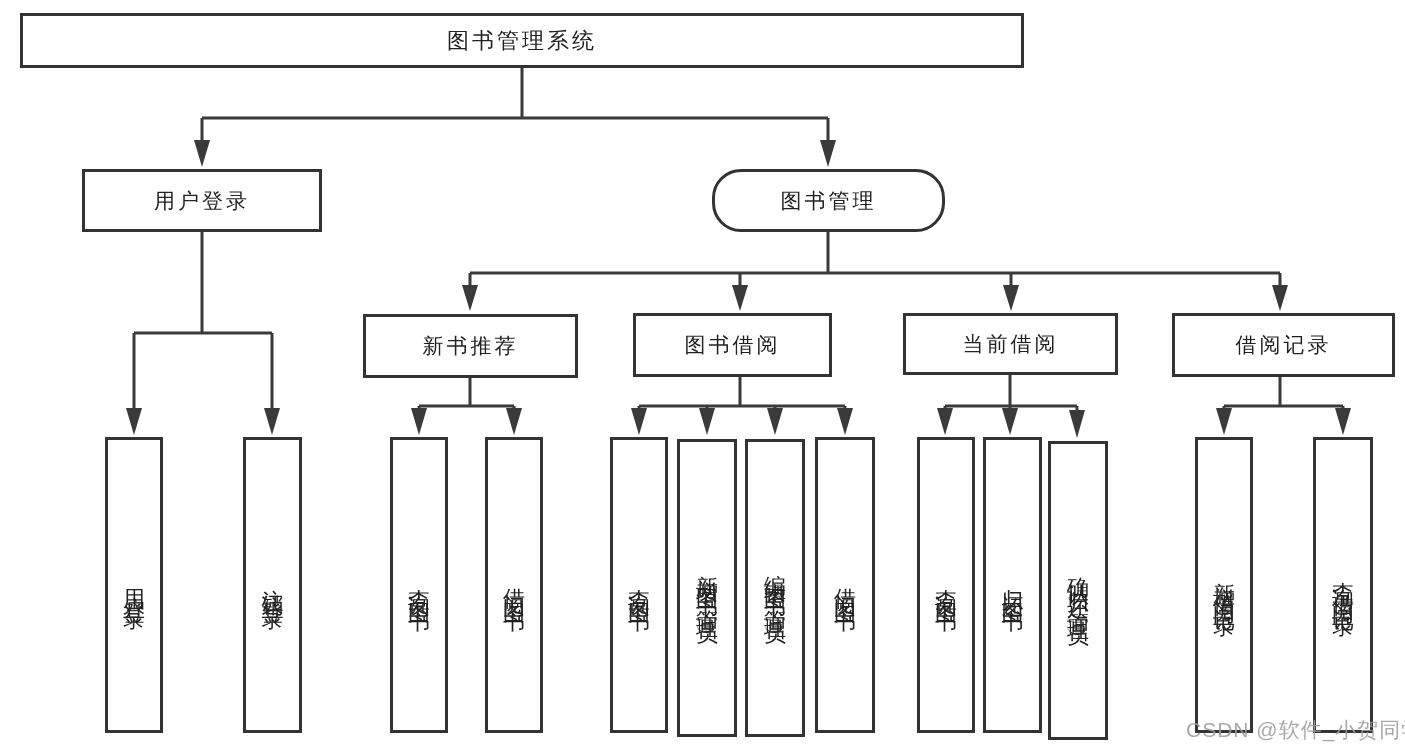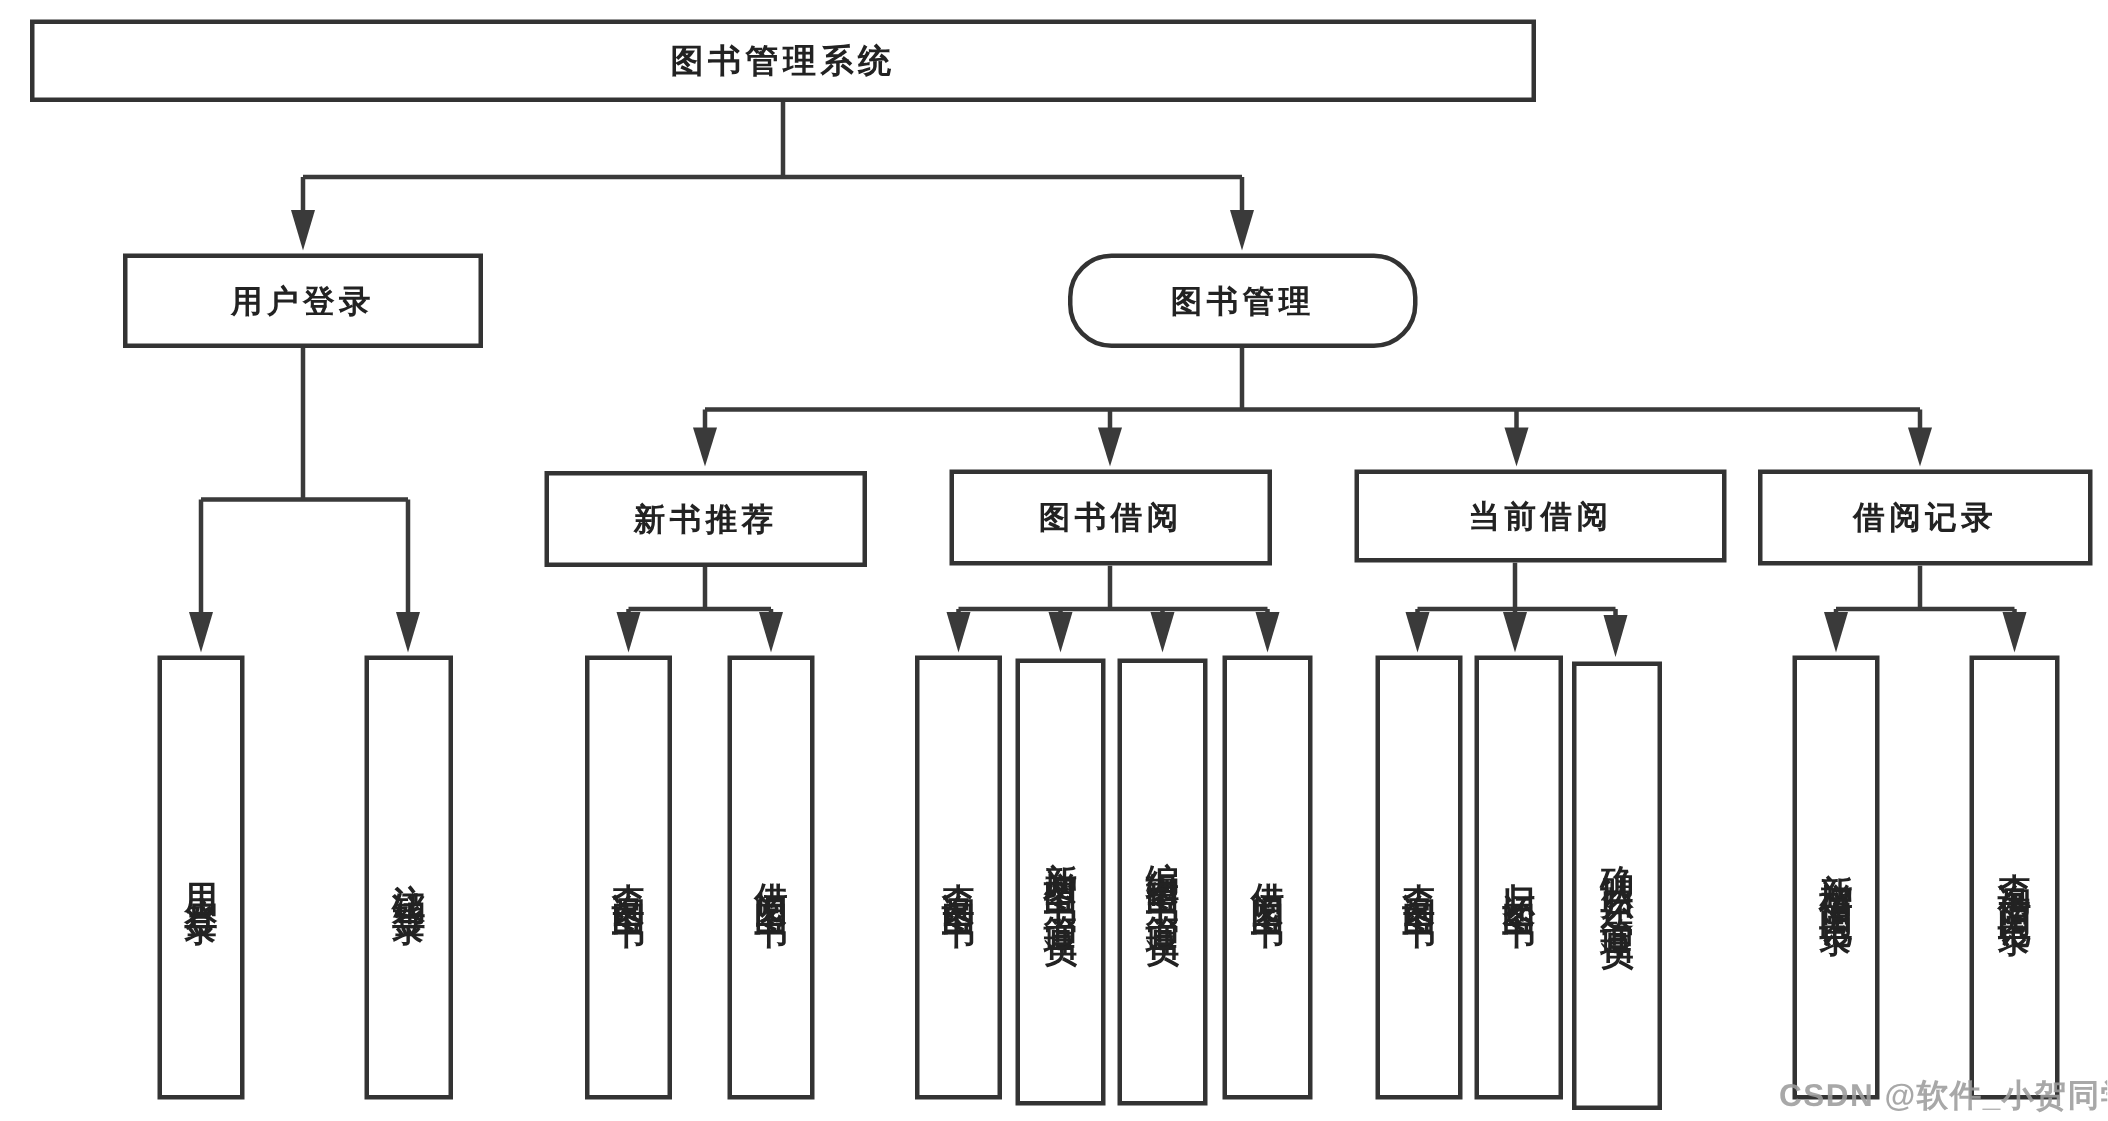--- a/index.html
+++ b/index.html
@@ -7,21 +7,20 @@
     padding: 0;
     background: #ffffff;
     font-family: "Liberation Sans", sans-serif;
   }
   .canvas {
     position: relative;
     width: 1405px;
     height: 747px;
     background: #ffffff;
     overflow: hidden;
-    font-weight: bold;
   }
   .wires {
     position: absolute;
     left: 0; top: 0;
     z-index: 0;
   }
   .wires path {
     stroke: #3a3a3a;
     stroke-width: 3;
     fill: none;
@@ -129,24 +128,24 @@
   <div class="node h" style="left:82px; top:169px; width:240px; height:63px;">
     <span>用户登录</span>
   </div>
   <div class="node h" style="left:712px; top:169px; width:233px; height:63px;border-radius:29px;">
     <span>图书管理</span>
   </div>
 
   <div class="node h" style="left:363px; top:314px; width:215px; height:64px;text-align:right;">
     <span>新书推荐</span>
   </div>
-  <div class="node h" style="left:633px; top:313px; width:215px; height:64px;">
+  <div class="node h" style="left:633px; top:313px; width:199px; height:64px;">
     <span>图书借阅</span>
   </div>
-  <div class="node h" style="left:903px; top:313px; width:248px; height:62px;">
+  <div class="node h" style="left:903px; top:313px; width:215px; height:62px;">
     <span>当前借阅</span>
   </div>
   <div class="node h" style="left:1172px; top:313px; width:223px; height:64px;">
     <span>借阅记录</span>
   </div>
 
   <div class="node leaf" style="left:105px; width:58px;">
     <span class="vtext">用户登录</span>
   </div>
   <div class="node leaf" style="left:243px; width:59px;">

